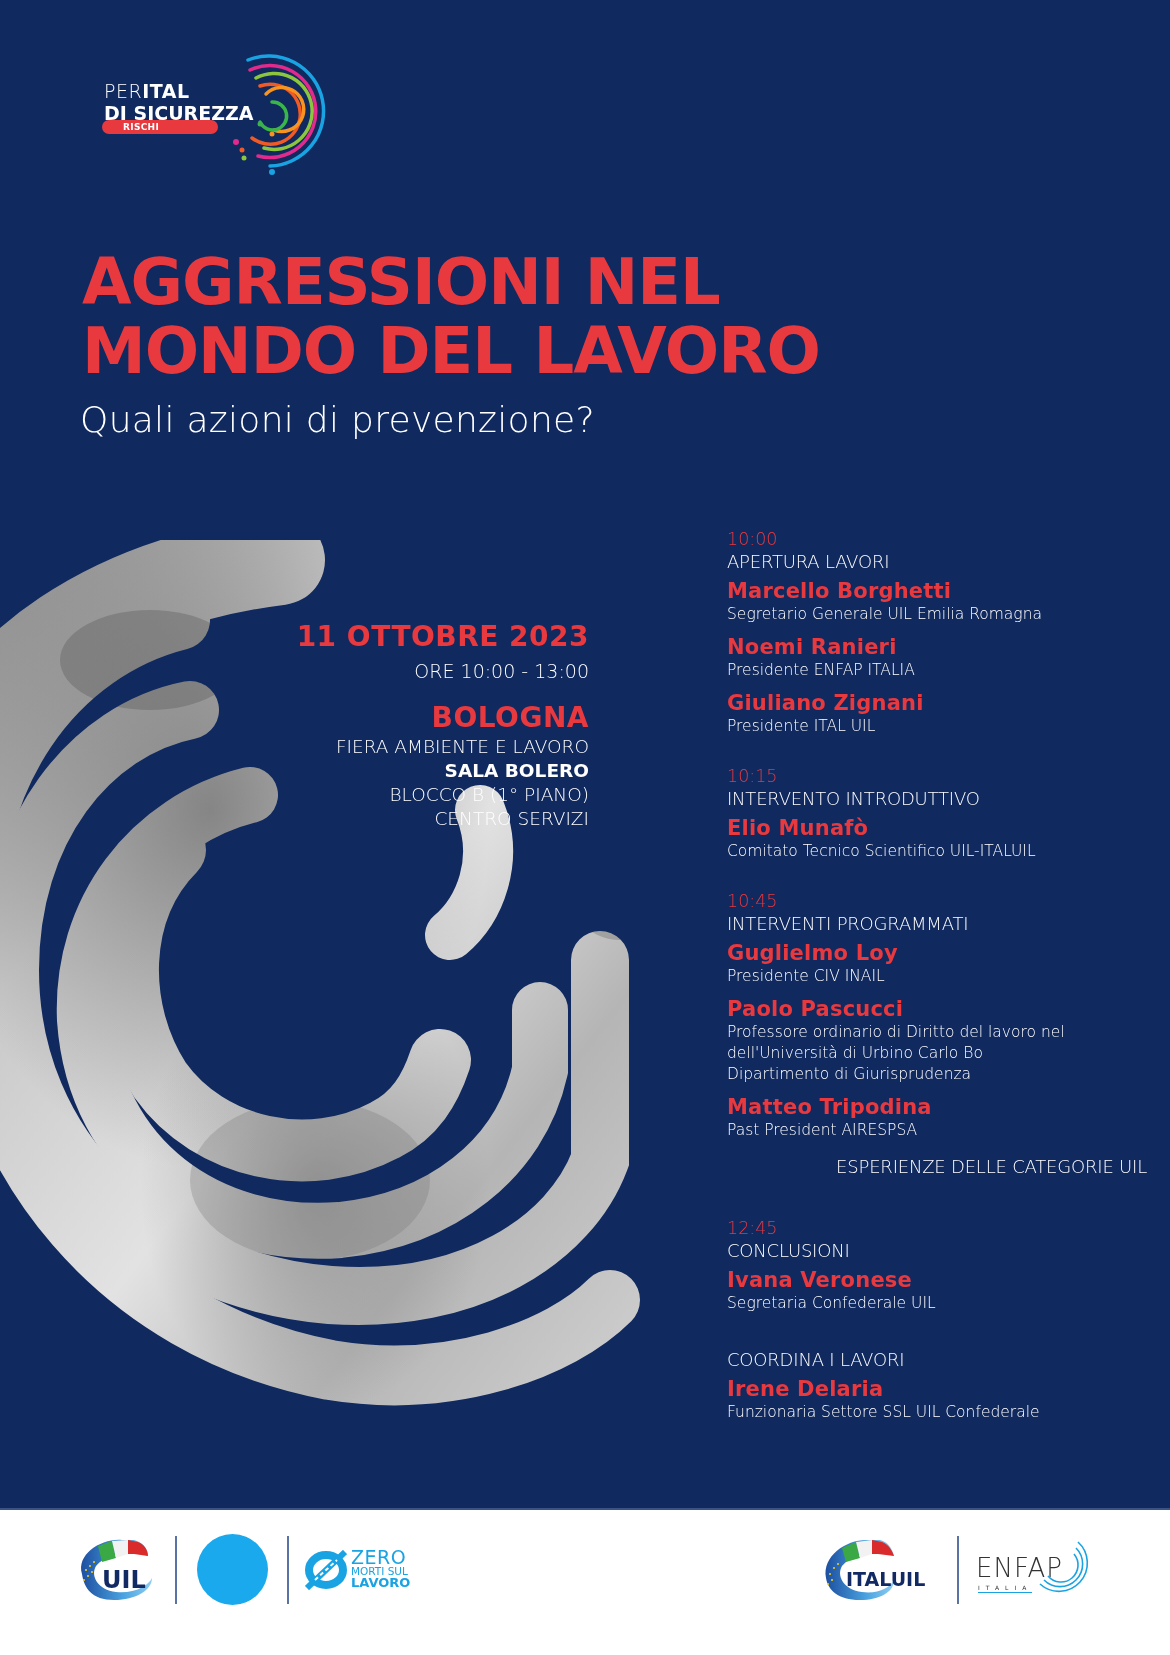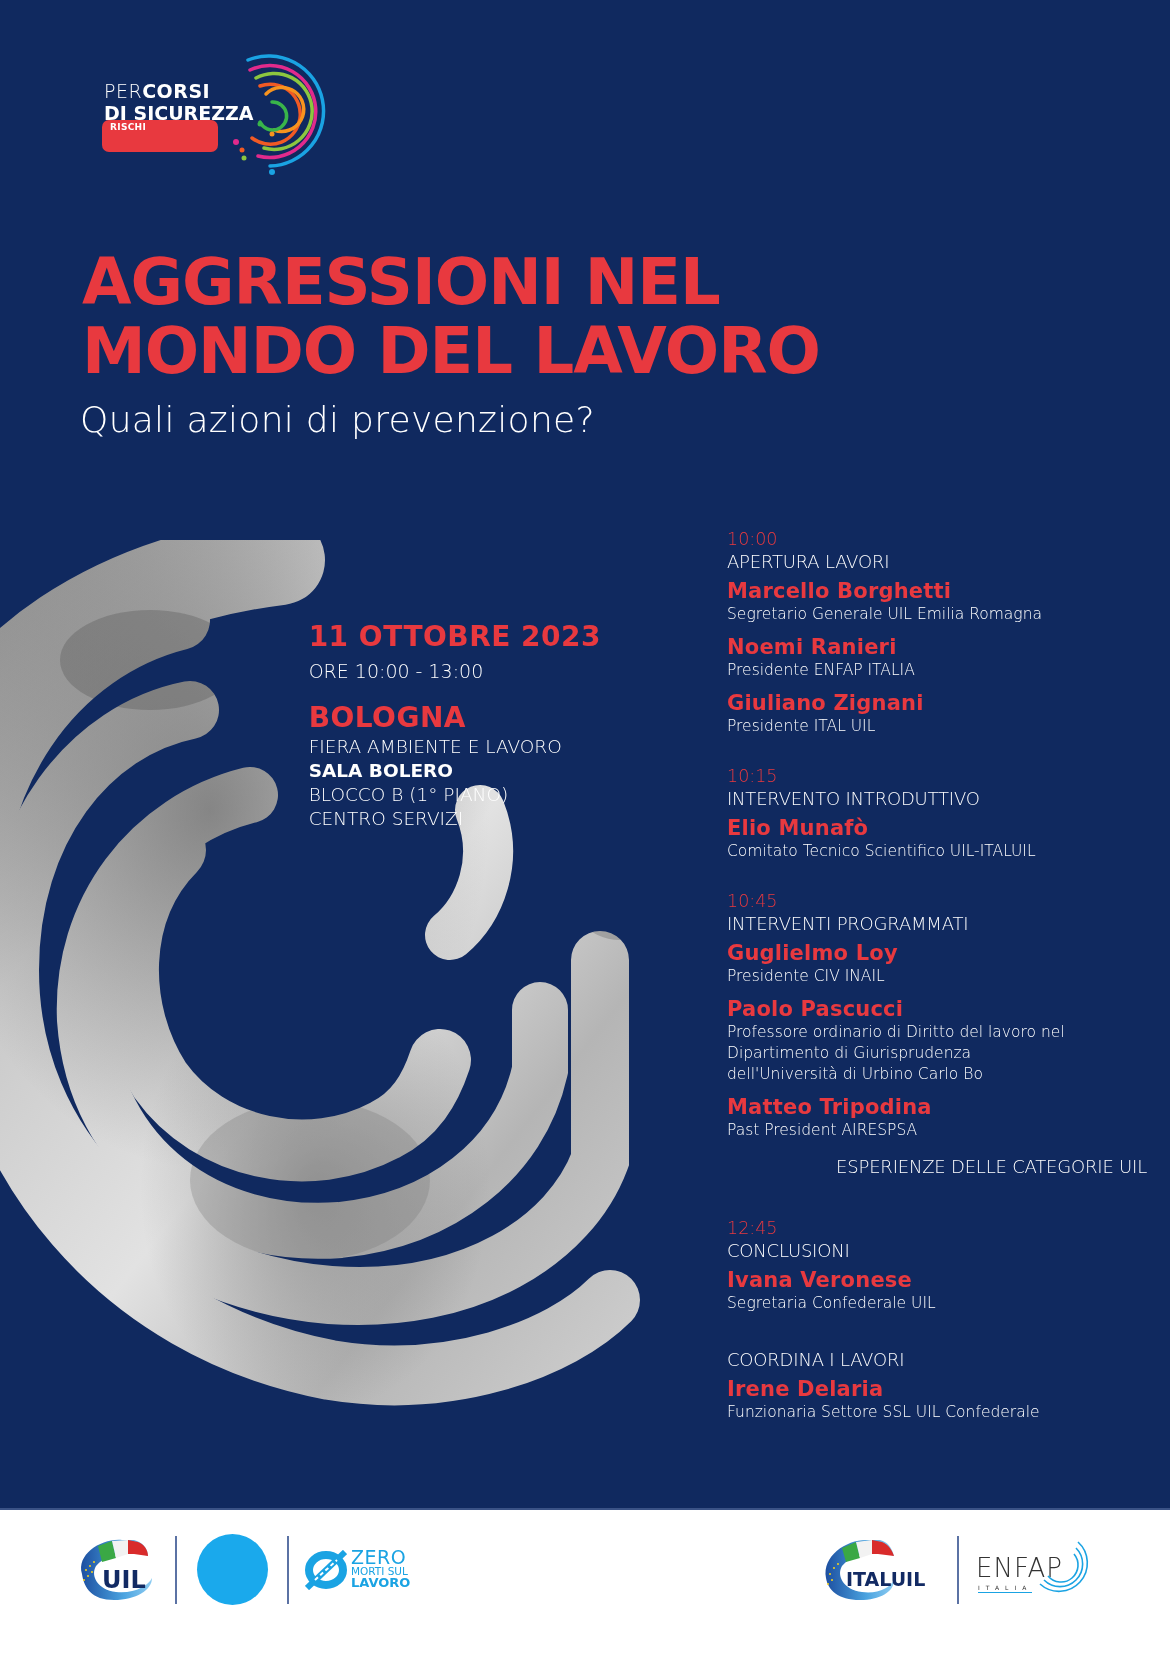--- a/index.html
+++ b/index.html
@@ -15,43 +15,43 @@
     }
 
     
     .brand { position: absolute; left: 100px; top: 46px; width: 230px; height: 130px; }
     .brand-text { position: absolute; left: 4px; top: 36px; color: #fff; line-height: 1; }
     .brand-line1 { font-size: 19px; letter-spacing: 0.5px; }
     .brand-line1 .thin { font-weight: 300; }
     .brand-line1 .bold { font-weight: 700; }
     .brand-line2 { font-size: 19px; font-weight: 700; margin-top: 3px; }
     .brand-pill {
-      position: absolute; left: 2px; top: 74px; width: 116px; height: 32px;
+      position: absolute; left: 2px; top: 74px; width: 116px; height: 14px;
       background: #e8393f; border-radius: 7px; color: #fff; font-size: 9px; font-weight: 700;
-      padding-left: 8px; line-height: 14px; letter-spacing: 0.3px;
+      padding-left: 21px; line-height: 14px; letter-spacing: 0.3px;
     }
     .brand-arcs { position: absolute; left: 120px; top: 0; width: 112px; height: 130px; }
 
     
     .title {
       position: absolute; left: 82px; top: 248px; color: #e8393f;
       font-family: "DejaVu Sans", sans-serif; font-weight: 700;
       font-size: 64px; line-height: 69px; letter-spacing: -1px; white-space: nowrap;
     }
     .subtitle {
       position: absolute; left: 80px; top: 398px; color: #ffffff;
       font-family: "DejaVu Sans", sans-serif; font-weight: 300;
       font-size: 36px; line-height: 44px; letter-spacing: 0.3px; white-space: nowrap;
     }
 
     
     .spiral { position: absolute; left: 0; top: 540px; width: 700px; height: 900px; }
 
     
-    .info { position: absolute; right: 569px; top: 620px; color: #fff; white-space: nowrap; }
+    .info { position: absolute; right: 581px; top: 620px; text-align: right; color: #fff; white-space: nowrap; }
     .info .date { color: #e8393f; font-weight: 700; font-size: 28px; line-height: 34px; letter-spacing: 0.5px; }
     .info .hours { font-size: 19px; line-height: 24px; margin-top: 5px; font-weight: 300; }
     .info .city { color: #e8393f; font-weight: 700; font-size: 28px; line-height: 34px; margin-top: 18px; letter-spacing: 0.5px; }
     .info .venue { font-size: 18.5px; line-height: 24px; font-weight: 300; }
     .info .venue.bold { font-weight: 700; }
 
     
     .program { position: absolute; left: 727px; top: 510px; width: 420px; color: #fff; }
     .slot { margin-bottom: 28px; margin-top: 18px; }
     .slot .time { color: #e8393f; font-size: 17.5px; line-height: 22px; font-weight: 300; }
@@ -66,21 +66,21 @@
     .fdiv { position: absolute; top: 1536px; width: 2px; height: 68px; background: #5b72a4; }
   </style>
 </head>
 <body>
 
 <div class="poster">
 
   <div class="brand">
     <div class="brand-text">
       <div class="brand-line1">
-        <span class="thin">PER</span><span class="bold">CORSI</span>
+        <span class="thin">PER</span><span class="bold">ITAL</span>
       </div>
       <div class="brand-line2">DI SICUREZZA</div>
     </div>
     <div class="brand-pill">RISCHI</div>
     <svg class="brand-arcs" viewBox="0 0 112 130">
       <g fill="none" stroke-linecap="round" stroke-width="3.5">
         <path d="M28 14 A55 55 0 1 1 50 120" stroke="#1aa3e3"></path>
         <path d="M30 24 A46 46 0 1 1 38 110" stroke="#e12a8c"></path>
         <path d="M36 32 A38 38 0 1 1 44 102" stroke="#8cc63f"></path>
         <path d="M40 40 A30 30 0 1 1 32 92" stroke="#f15a24"></path>
@@ -183,22 +183,22 @@
     <div class="slot" style="margin-bottom:0;">
       <div class="time">10:45</div>
       <div class="label">INTERVENTI PROGRAMMATI</div>
       <div class="speaker">
         <div class="name">Guglielmo Loy</div>
         <div class="role">Presidente CIV INAIL</div>
       </div>
       <div class="speaker">
         <div class="name">Paolo Pascucci</div>
         <div class="role">Professore ordinario di Diritto del lavoro nel</div>
+        <div class="role">dell'Università di Urbino Carlo Bo</div>
         <div class="role">Dipartimento di Giurisprudenza</div>
-        <div class="role">dell'Università di Urbino Carlo Bo</div>
       </div>
       <div class="speaker">
         <div class="name">Matteo Tripodina</div>
         <div class="role">Past President AIRESPSA</div>
       </div>
       <div class="standalone" style="margin-top:14px;text-align:right;">ESPERIENZE DELLE CATEGORIE UIL</div>
     </div>
 
     <div class="slot" style="margin-bottom:34px;">
       <div class="time">12:45</div>

